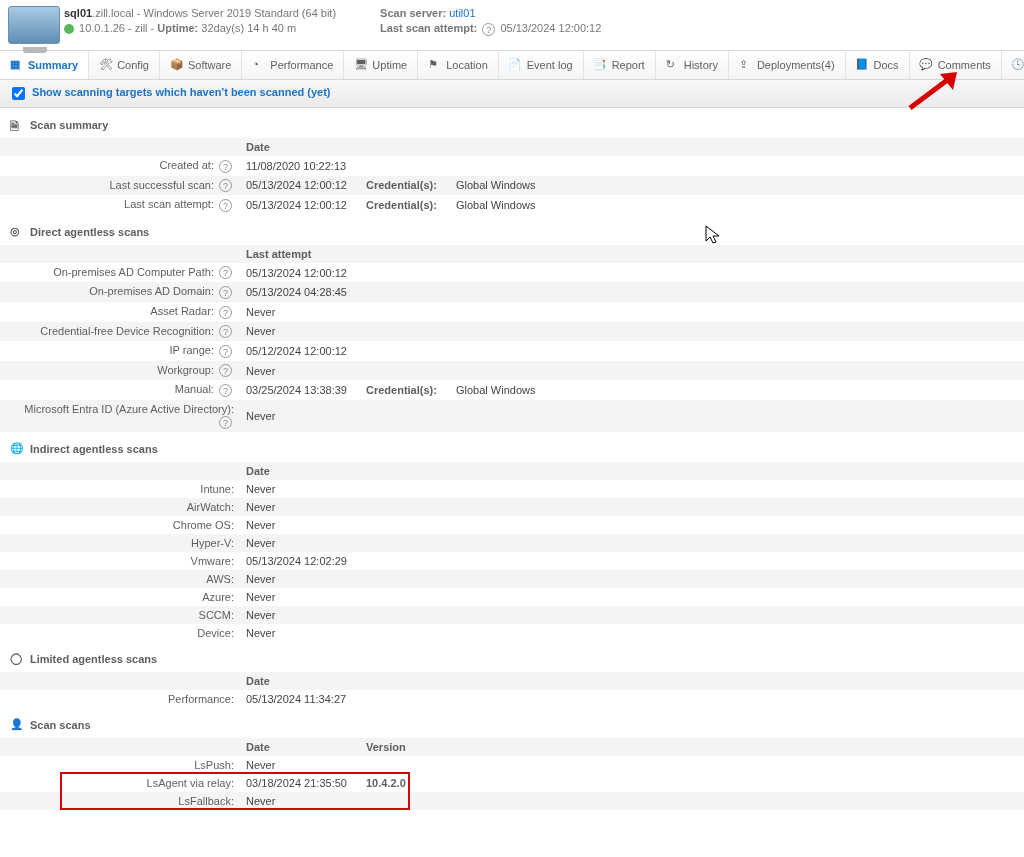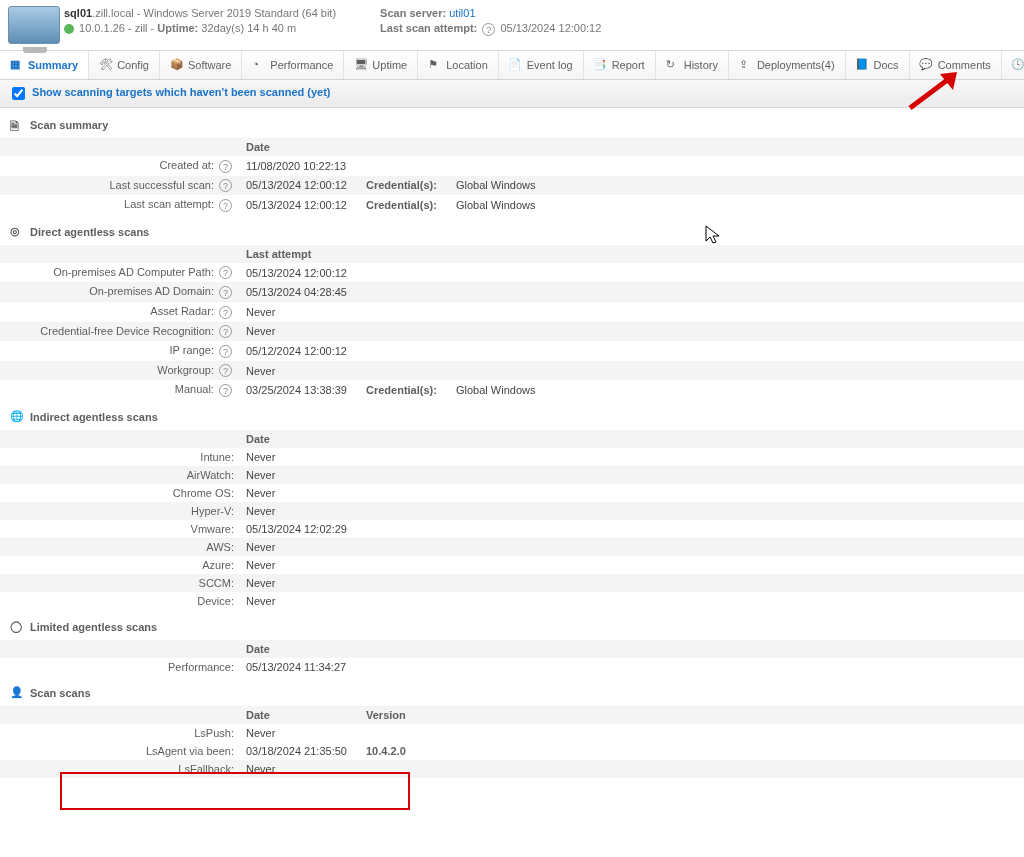--- a/index.html
+++ b/index.html
@@ -215,20 +215,26 @@
           <td class="c1">Never</td>
           <td class="c2lbl"></td>
           <td class="c2val"></td>
         </tr>
         <tr class="">
           <td class="lbl">Manual: <span class="help">?</span></td>
           <td class="c1">03/25/2024 13:38:39</td>
           <td class="c2lbl">Credential(s):</td>
           <td class="c2val">Global Windows</td>
         </tr>
+        <tr class="alt">
+          <td class="lbl">Microsoft Entra ID (Azure Active Directory): <span class="help">?</span></td>
+          <td class="c1">Never</td>
+          <td class="c2lbl"></td>
+          <td class="c2val"></td>
+        </tr>
       </tbody>
 </table>
 
 <div class="section-hdr">
   <span class="sh-icon">🌐</span>
   <span>Indirect agentless scans</span>
 </div>
 <table class="grid">
   <tbody>
         <tr class="head alt">
@@ -333,21 +339,21 @@
         </tr>
   </tbody>
       <tbody id="tb-agent">
         <tr class="">
           <td class="lbl">LsPush: </td>
           <td class="c1">Never</td>
           <td class="c2lbl"></td>
           <td></td>
         </tr>
         <tr class="" style="background: rgb(255, 255, 255); outline-offset: -1px;">
-          <td class="lbl">LsAgent via been: </td>
+          <td class="lbl">LsAgent via relay: </td>
           <td class="c1">03/18/2024 21:35:50</td>
           <td class="c2lbl">10.4.2.0</td>
           <td></td>
         </tr>
         <tr class="alt">
           <td class="lbl">LsFallback: </td>
           <td class="c1">Never</td>
           <td class="c2lbl"></td>
           <td></td>
         </tr>

